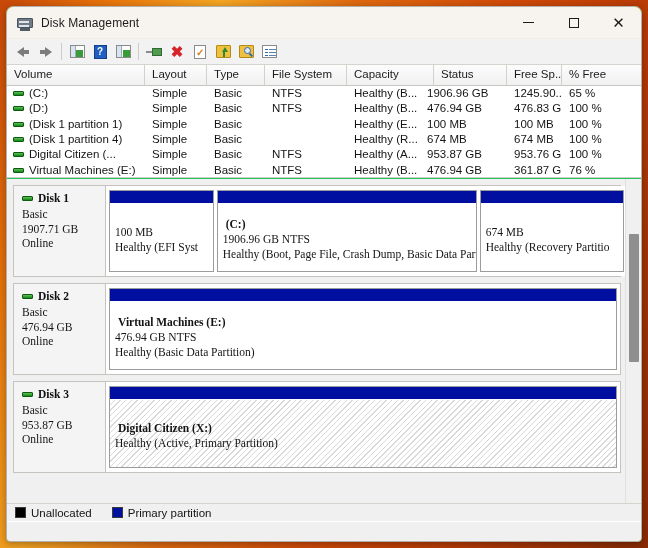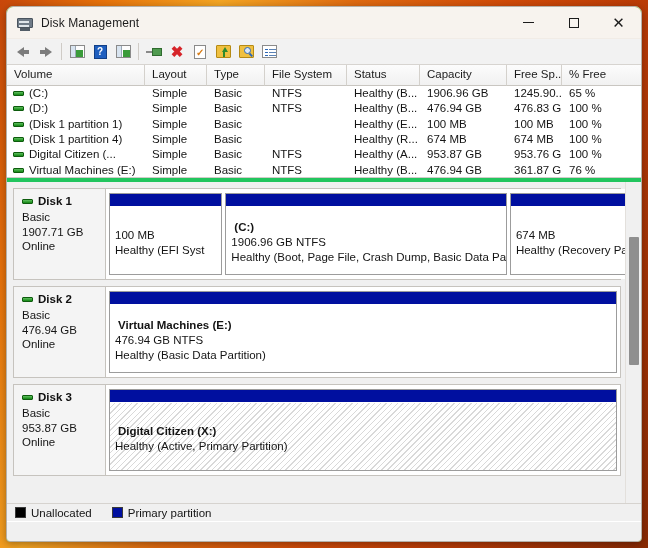--- a/index.html
+++ b/index.html
@@ -171,21 +171,22 @@
     border-radius: 1px;
     margin-right: 5px;
   }
 
   
   #graph-pane {
     flex: 1;
     background: #f0f0f0;
     position: relative;
     overflow: hidden;
-    border-top: 4px solid #22c55e;
+    border-top: 1px solid #22c55e;
+    font-family: Liberation Serif, serif;
   }
   #graph-scroll-track {
     position: absolute; right: 0; top: 0; bottom: 0; width: 16px;
     background: #f0f0f0; border-left: 1px solid #e3e0dc;
   }
   #graph-scroll-thumb {
     position: absolute; left: 3px; top: 55px;
     width: 10px; height: 128px;
     background: #8f8f8f; border-radius: 1px;
   }
@@ -363,22 +364,22 @@
       </span>
     </div>
   </div>
 
   <div id="volume-pane">
     <div id="vol-header">
         <div class="vh" style="width: 138px;">Volume</div>
         <div class="vh" style="width: 62px;">Layout</div>
         <div class="vh" style="width: 58px;">Type</div>
         <div class="vh" style="width: 82px;">File System</div>
+        <div class="vh" style="width: 87px;">Capacity</div>
         <div class="vh" style="width: 73px;">Status</div>
-        <div class="vh" style="width: 87px;">Capacity</div>
         <div class="vh" style="width: 55px;">Free Sp...</div>
         <div class="vh" style="width: 81px;">% Free</div>
       </div>
     <div id="vol-body">
         <div class="vrow">
           <div class="vcell vol-name" style="width: 138px;">
             <span class="diskglyph"></span>
             <span>(C:)</span>
           </div>
           <div class="vcell" style="width: 62px;">Simple</div>

